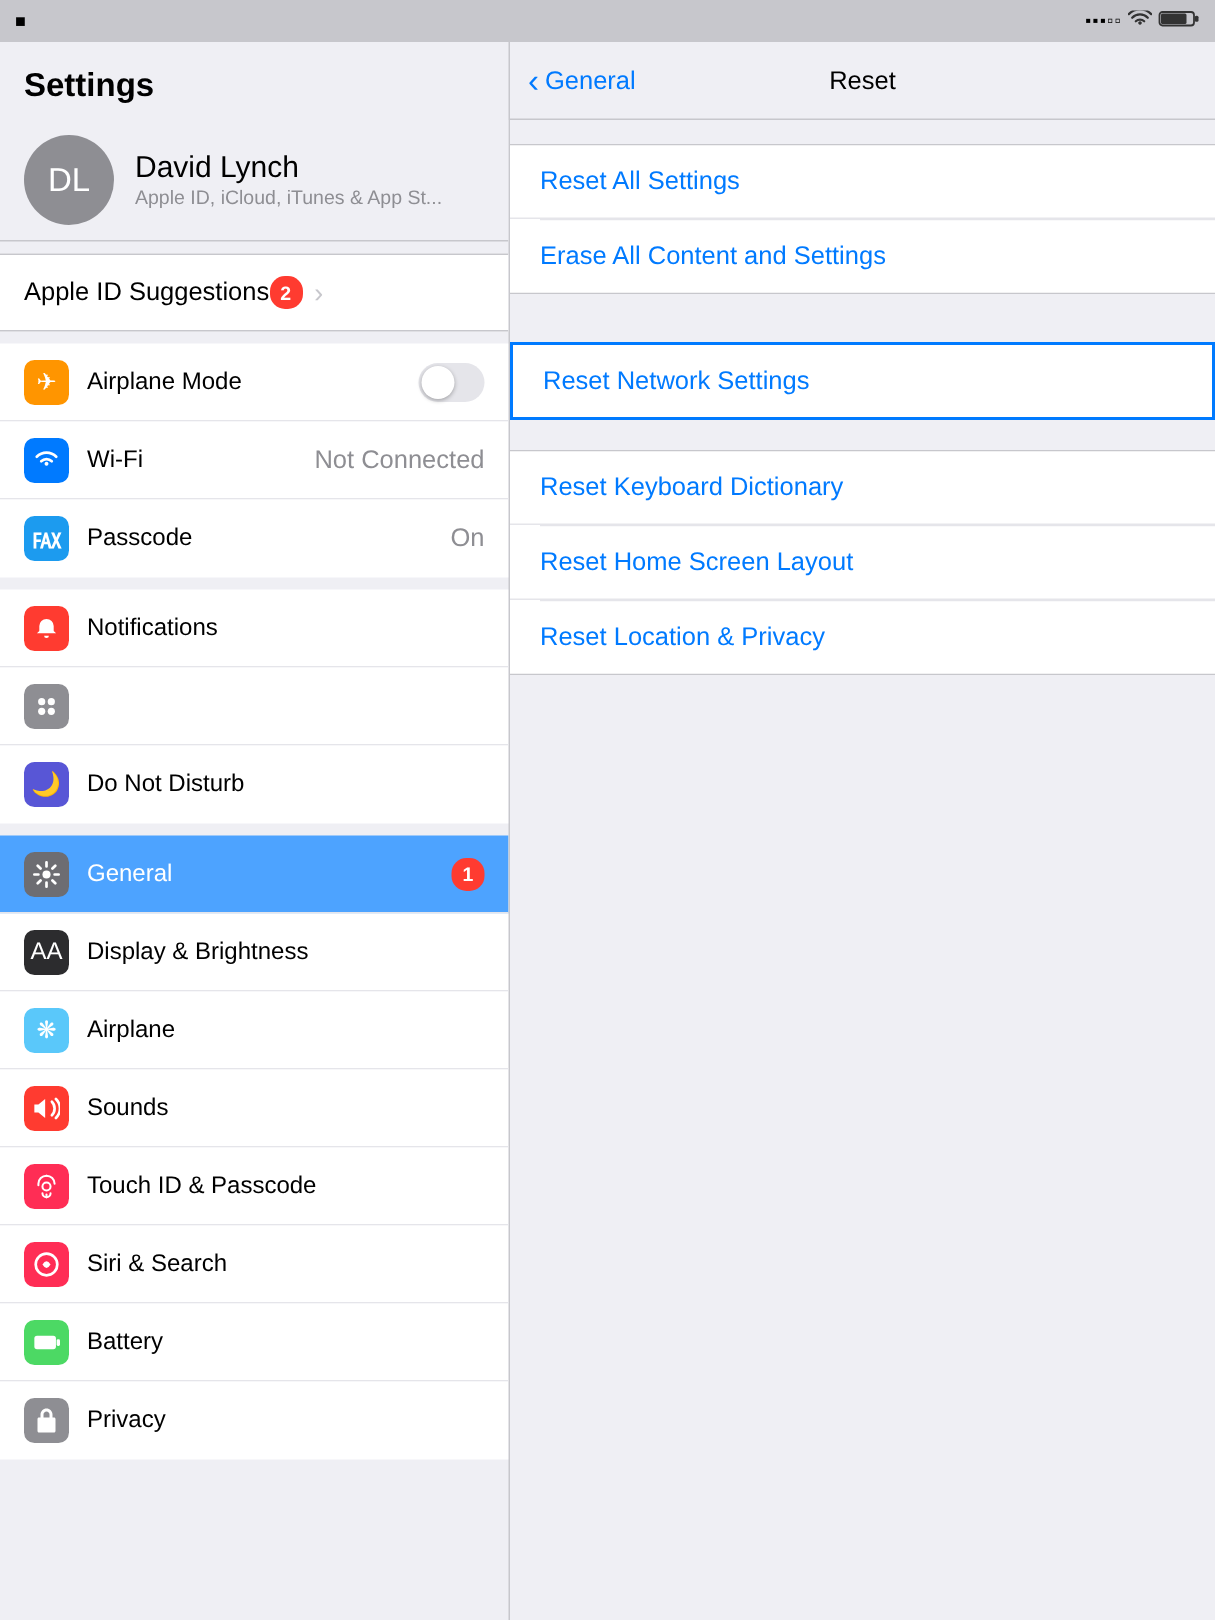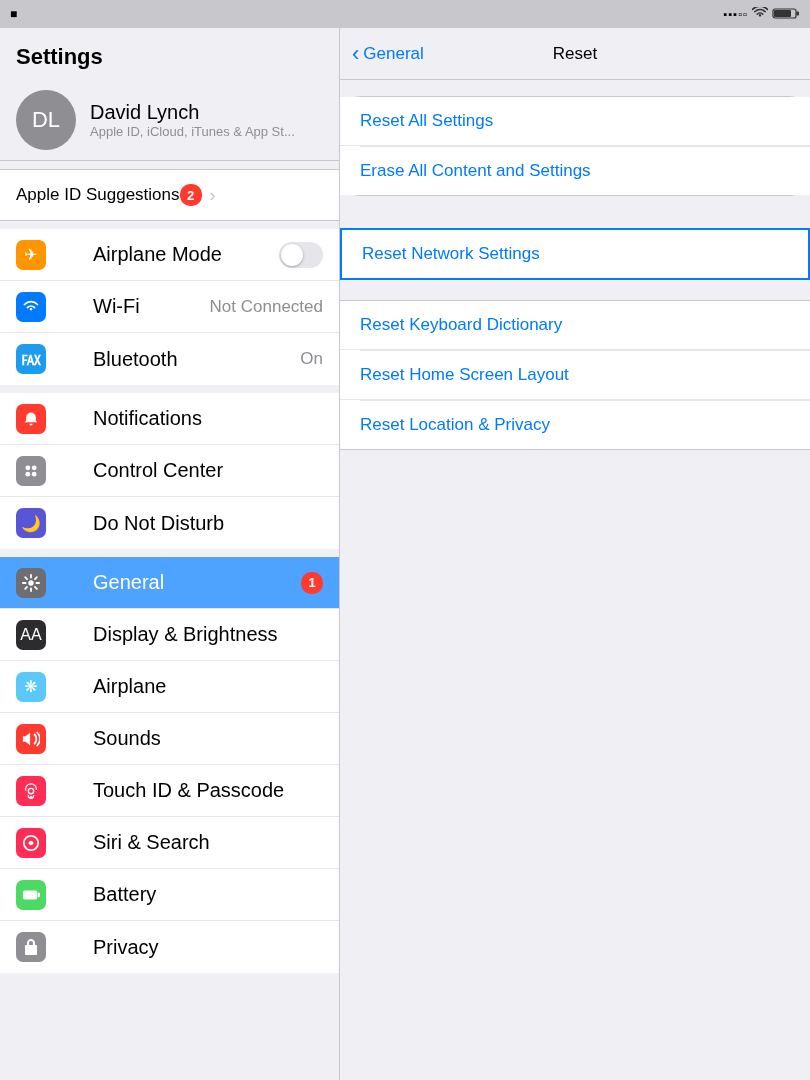--- a/index.html
+++ b/index.html
@@ -129,21 +129,21 @@
       width: 30px;
       height: 30px;
       border-radius: 7px;
       display: flex;
       align-items: center;
       justify-content: center;
       color: white;
       font-size: 16px;
       flex-shrink: 0;
     }
-    .item-label { font-size: 20px; color: #000; flex: 1; margin-left: 35px; }
+    .item-label { font-size: 16px; color: #000; flex: 1; }
     .item-value { font-size: 17px; color: #8e8e93; }
     .toggle {
       width: 44px;
       height: 26px;
       border-radius: 13px;
       background: #e5e5ea;
       position: relative;
       flex-shrink: 0;
     }
     .toggle::after {
@@ -299,21 +299,21 @@
             <path d="M5.5 7.5 a5 5 0 0 1 7 0" stroke="white" stroke-width="1.8" fill="none" stroke-linecap="round"></path>
             <path d="M2.5 4.5 a9 9 0 0 1 13 0" stroke="white" stroke-width="1.8" fill="none" stroke-linecap="round"></path>
           </svg>
         </div>
         <span class="item-label">Wi-Fi</span>
         <span class="item-value">Not Connected</span>
       </div>
 
       <div class="settings-item">
         <div class="item-icon ic-blue-light" style="font-size:14px;font-weight:700;">℻</div>
-        <span class="item-label">Bluetooth</span>
+        <span class="item-label">Passcode</span>
         <span class="item-value">On</span>
       </div>
     </div>
 
     <div class="settings-group">
 
       <div class="settings-item">
         <div class="item-icon ic-red" style="font-size:12px;">
           <svg width="16" height="16" viewBox="0 0 20 20" fill="white">
             <path d="M10 2a6 6 0 0 1 6 6v4l2 2H2l2-2V8a6 6 0 0 1 6-6zm0 16a2 2 0 0 0 2-2H8a2 2 0 0 0 2 2z"></path>
@@ -324,21 +324,20 @@
 
       <div class="settings-item">
         <div class="item-icon ic-gray" style="font-size:10px;">
           <svg width="16" height="16" viewBox="0 0 20 20" fill="white">
             <circle cx="6" cy="6" r="3" fill="white"></circle>
             <circle cx="14" cy="6" r="3" fill="white"></circle>
             <circle cx="6" cy="14" r="3" fill="white"></circle>
             <circle cx="14" cy="14" r="3" fill="white"></circle>
           </svg>
         </div>
-        <span class="item-label">Control Center</span>
       </div>
 
       <div class="settings-item">
         <div class="item-icon ic-purple">🌙</div>
         <span class="item-label">Do Not Disturb</span>
       </div>
     </div>
 
     <div class="settings-group">
 
@@ -424,21 +423,21 @@
     <div class="nav-bar">
       <div class="nav-back">
         <span class="nav-back-chevron">‹</span>
         <span>General</span>
       </div>
       <span class="nav-title">Reset</span>
     </div>
 
     <div class="reset-list">
 
-      <div class="reset-group" style="background:white; border-top:1px solid #c7c7cc; border-bottom:1px solid #c7c7cc;border-radius:21px;">
+      <div class="reset-group" style="background:white; border-top:1px solid #c7c7cc; border-bottom:1px solid #c7c7cc;">
         <div class="reset-item">Reset All Settings</div>
         <div style="height:1px; background:#e5e5ea; margin-left:20px;"></div>
         <div class="reset-item">Erase All Content and Settings</div>
       </div>
 
       <div class="reset-group" style="margin-top:16px;">
         <div class="reset-item" style="background:white; border:2px solid #007aff; font-size:17px; color:#007aff; padding:14px 20px;">Reset Network Settings</div>
       </div>
 
       <div class="reset-group" style="margin-top:4px; background:white; border-top:1px solid #c7c7cc; border-bottom:1px solid #c7c7cc;">

